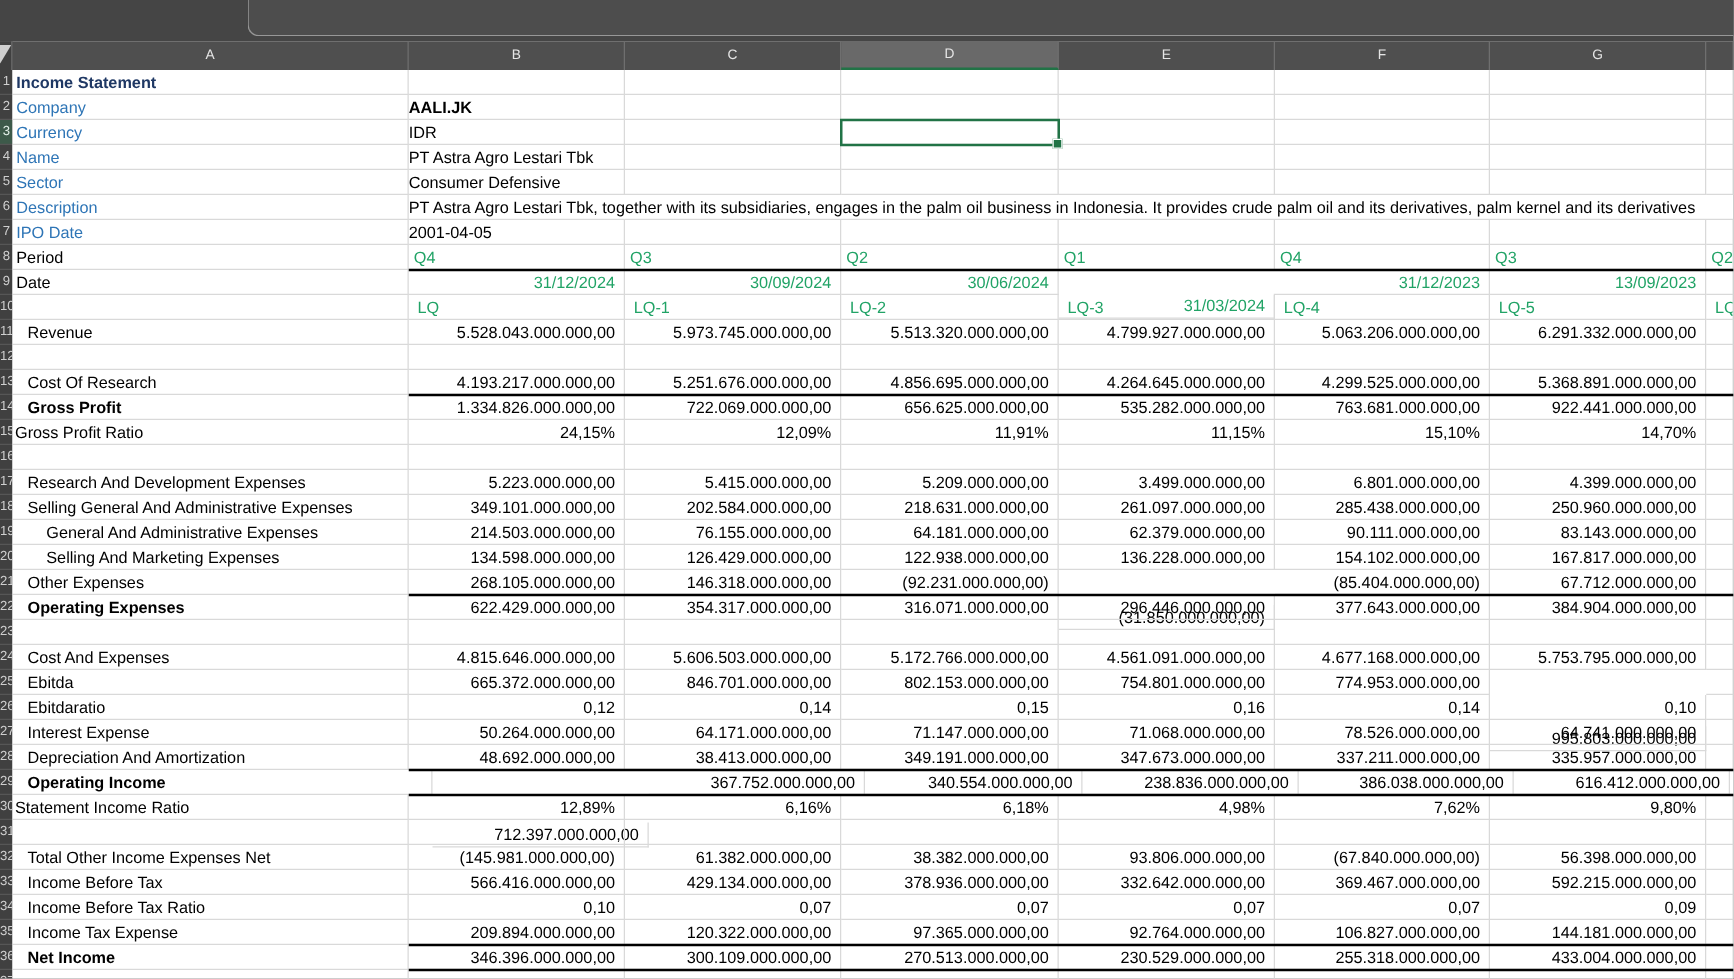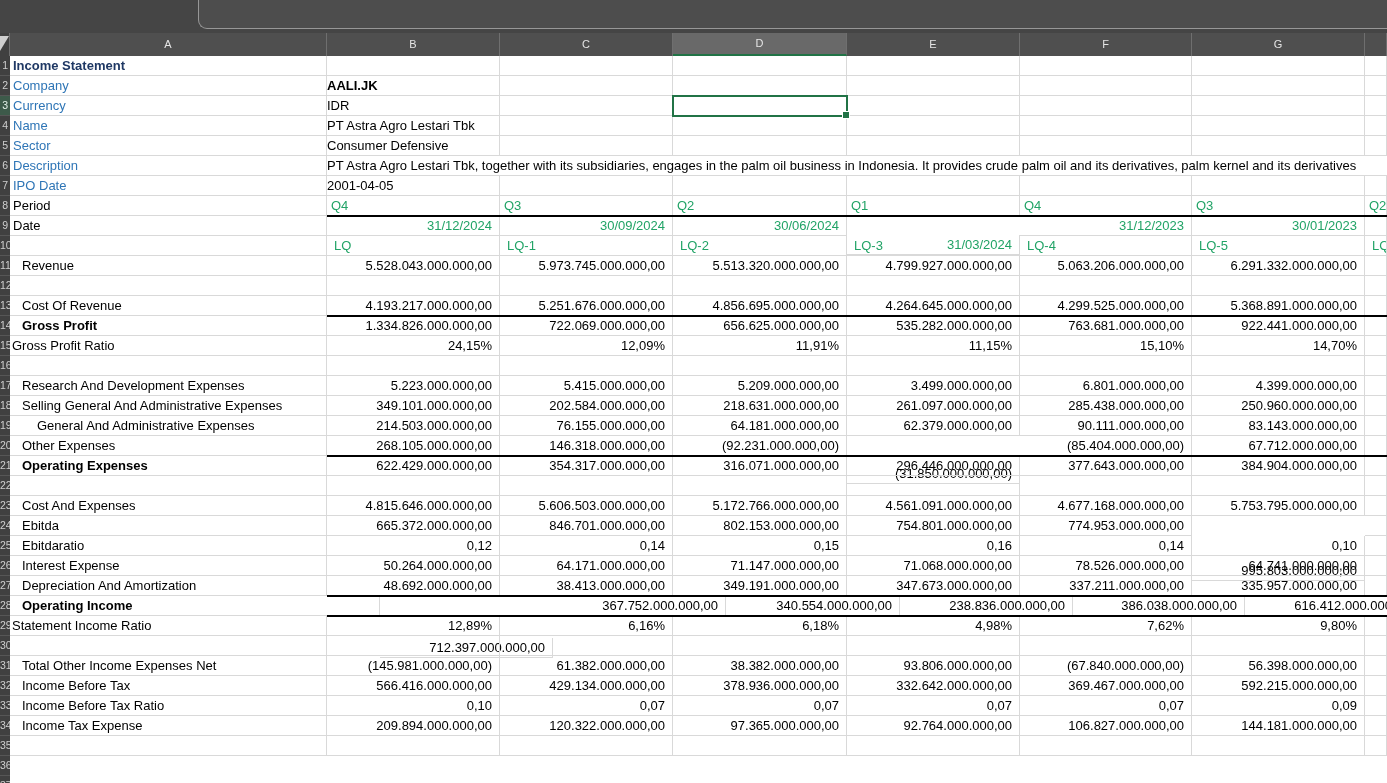--- a/index.html
+++ b/index.html
@@ -180,21 +180,21 @@
         <div class="c grn" style="width: 173px; padding-left: 4px;">Q3</div>
         <div class="c grn" style="width: 22px; padding-left: 4px;">Q2</div>
       </div>
       <div class="row">
         <div class="c lab black" style="width: 317px;">Date</div>
         <div class="c num grn" style="width: 173px;">31/12/2024</div>
         <div class="c num grn" style="width: 173px;">30/09/2024</div>
         <div class="c num grn" style="width: 174px;">30/06/2024</div>
         <div class="c num grn" style="width: 173px; margin-top: 19px;">31/03/2024</div>
         <div class="c num grn" style="width: 172px;">31/12/2023</div>
-        <div class="c num grn" style="width: 173px;">30/01/2023</div>
+        <div class="c num grn" style="width: 173px;">13/09/2023</div>
         <div class="c" style="width: 22px;"></div>
         <div class="hline top"></div>
       </div>
       <div class="row">
         <div class="c lab black" style="width: 317px;"></div>
         <div class="c grn" style="width: 173px; padding-left: 7px;">LQ</div>
         <div class="c grn" style="width: 173px; padding-left: 7px;">LQ-1</div>
         <div class="c grn" style="width: 174px; padding-left: 7px;">LQ-2</div>
         <div class="c grn" style="width: 173px; padding-left: 7px;">LQ-3</div>
         <div class="c grn" style="width: 172px; padding-left: 7px;">LQ-4</div>
@@ -215,21 +215,21 @@
         <div class="c" style="width: 317px;"></div>
         <div class="c" style="width: 173px;"></div>
         <div class="c" style="width: 173px;"></div>
         <div class="c" style="width: 174px;"></div>
         <div class="c" style="width: 173px;"></div>
         <div class="c" style="width: 172px;"></div>
         <div class="c" style="width: 173px;"></div>
         <div class="c" style="width: 22px;"></div>
       </div>
       <div class="row">
-        <div class="c lab black ind1" style="width: 317px;">Cost Of Revenue</div>
+        <div class="c lab black ind1" style="width: 317px;">Cost Of Research</div>
         <div class="c num" style="width: 173px;">4.193.217.000.000,00</div>
         <div class="c num" style="width: 173px;">5.251.676.000.000,00</div>
         <div class="c num" style="width: 174px;">4.856.695.000.000,00</div>
         <div class="c num" style="width: 173px;">4.264.645.000.000,00</div>
         <div class="c num" style="width: 172px;">4.299.525.000.000,00</div>
         <div class="c num" style="width: 173px;">5.368.891.000.000,00</div>
         <div class="c" style="width: 22px;"></div>
       </div>
       <div class="row">
         <div class="c lab black ind1 b" style="width: 317px;">Gross Profit</div>
@@ -286,20 +286,30 @@
         <div class="c lab black ind2" style="width: 317px;">General And Administrative Expenses</div>
         <div class="c num" style="width: 173px;">214.503.000.000,00</div>
         <div class="c num" style="width: 173px;">76.155.000.000,00</div>
         <div class="c num" style="width: 174px;">64.181.000.000,00</div>
         <div class="c num" style="width: 173px;">62.379.000.000,00</div>
         <div class="c num" style="width: 172px;">90.111.000.000,00</div>
         <div class="c num" style="width: 173px;">83.143.000.000,00</div>
         <div class="c" style="width: 22px;"></div>
       </div>
       <div class="row">
+        <div class="c lab black ind2" style="width: 317px;">Selling And Marketing Expenses</div>
+        <div class="c num" style="width: 173px;">134.598.000.000,00</div>
+        <div class="c num" style="width: 173px;">126.429.000.000,00</div>
+        <div class="c num" style="width: 174px;">122.938.000.000,00</div>
+        <div class="c num" style="width: 173px;">136.228.000.000,00</div>
+        <div class="c num" style="width: 172px;">154.102.000.000,00</div>
+        <div class="c num" style="width: 173px;">167.817.000.000,00</div>
+        <div class="c" style="width: 22px;"></div>
+      </div>
+      <div class="row">
         <div class="c lab black ind1" style="width: 317px;">Other Expenses</div>
         <div class="c num" style="width: 173px;">268.105.000.000,00</div>
         <div class="c num" style="width: 173px;">146.318.000.000,00</div>
         <div class="c num" style="width: 174px;">(92.231.000.000,00)</div>
         <div class="c num" style="width: 173px; margin-top: 28px;">(31.850.000.000,00)</div>
         <div class="c num" style="width: 172px;">(85.404.000.000,00)</div>
         <div class="c num" style="width: 173px;">67.712.000.000,00</div>
         <div class="c" style="width: 22px;"></div>
       </div>
       <div class="row">
@@ -367,21 +377,21 @@
         <div class="c lab black ind1" style="width: 317px;">Depreciation And Amortization</div>
         <div class="c num" style="width: 173px;">48.692.000.000,00</div>
         <div class="c num" style="width: 173px;">38.413.000.000,00</div>
         <div class="c num" style="width: 174px;">349.191.000.000,00</div>
         <div class="c num" style="width: 173px;">347.673.000.000,00</div>
         <div class="c num" style="width: 172px;">337.211.000.000,00</div>
         <div class="c num" style="width: 173px;">335.957.000.000,00</div>
         <div class="c" style="width: 22px;"></div>
       </div>
       <div class="row">
-        <div class="c lab black ind1 b" style="width: 370px;">Operating Income</div>
+        <div class="c lab black ind1 b" style="width: 336px;">Operating Income</div>
         <div class="c num" style="width: 173px; margin-top: 42px;">712.397.000.000,00</div>
         <div class="c num" style="width: 173px;">367.752.000.000,00</div>
         <div class="c num" style="width: 174px;">340.554.000.000,00</div>
         <div class="c num" style="width: 173px;">238.836.000.000,00</div>
         <div class="c num" style="width: 172px;">386.038.000.000,00</div>
         <div class="c num" style="width: 173px;">616.412.000.000,00</div>
         <div class="c" style="width: 22px;"></div>
         <div class="hline top"></div>
         <div class="hline bot"></div>
       </div>
@@ -439,20 +449,32 @@
         <div class="c lab black ind1" style="width: 317px;">Income Tax Expense</div>
         <div class="c num" style="width: 173px;">209.894.000.000,00</div>
         <div class="c num" style="width: 173px;">120.322.000.000,00</div>
         <div class="c num" style="width: 174px;">97.365.000.000,00</div>
         <div class="c num" style="width: 173px;">92.764.000.000,00</div>
         <div class="c num" style="width: 172px;">106.827.000.000,00</div>
         <div class="c num" style="width: 173px;">144.181.000.000,00</div>
         <div class="c" style="width: 22px;"></div>
       </div>
       <div class="row">
+        <div class="c lab black ind1 b" style="width: 317px;">Net Income</div>
+        <div class="c num" style="width: 173px;">346.396.000.000,00</div>
+        <div class="c num" style="width: 173px;">300.109.000.000,00</div>
+        <div class="c num" style="width: 174px;">270.513.000.000,00</div>
+        <div class="c num" style="width: 173px;">230.529.000.000,00</div>
+        <div class="c num" style="width: 172px;">255.318.000.000,00</div>
+        <div class="c num" style="width: 173px;">433.004.000.000,00</div>
+        <div class="c" style="width: 22px;"></div>
+        <div class="hline top"></div>
+        <div class="hline bot"></div>
+      </div>
+      <div class="row">
         <div class="c" style="width: 317px;"></div>
         <div class="c" style="width: 173px;"></div>
         <div class="c" style="width: 173px;"></div>
         <div class="c" style="width: 174px;"></div>
         <div class="c" style="width: 173px;"></div>
         <div class="c" style="width: 172px;"></div>
         <div class="c" style="width: 173px;"></div>
         <div class="c" style="width: 22px;"></div>
       </div>
       <div id="selbox" style="left: 662px; top: 39px; width: 176px; height: 22px;">

